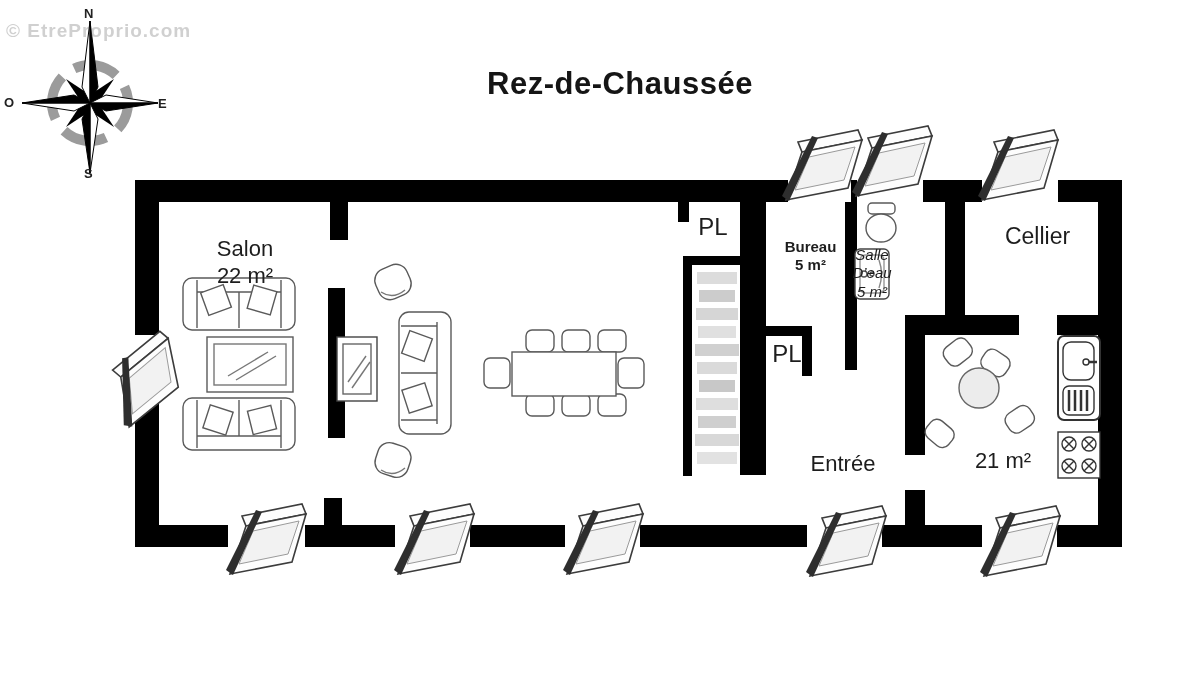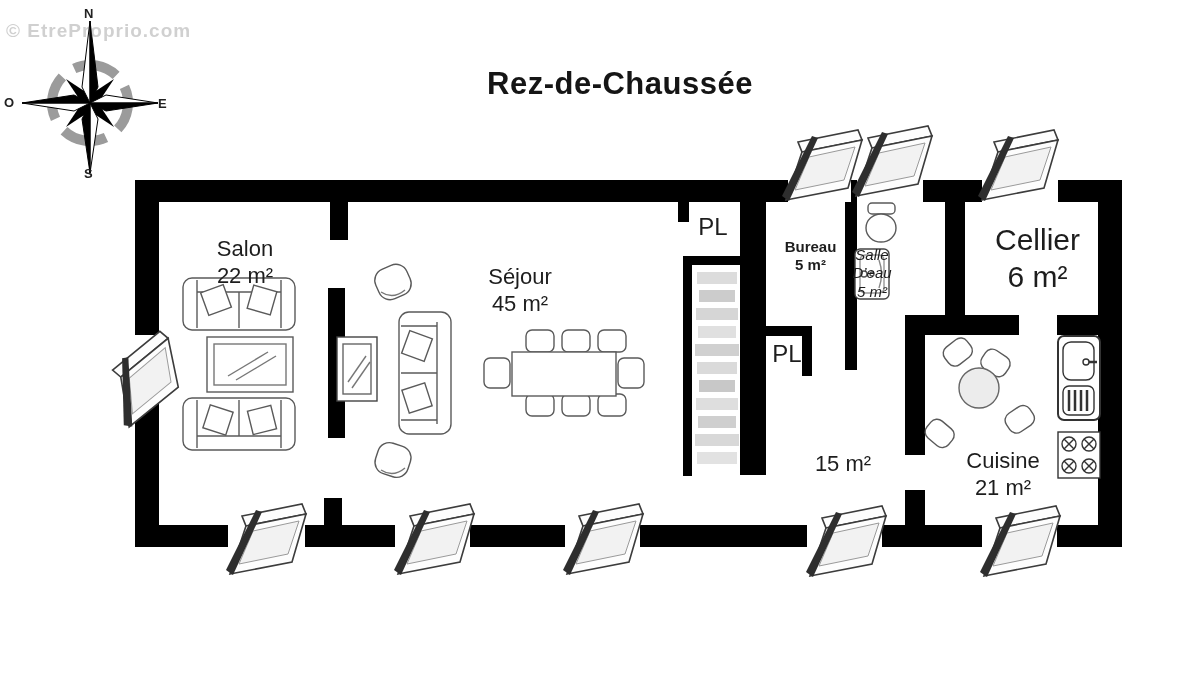--- a/index.html
+++ b/index.html
@@ -8,21 +8,21 @@
   #plan-art{position:absolute;left:0;top:0;}
   .lbl{position:absolute;text-align:center;color:#1d1d1d;line-height:1.22;}
   .lbl-big{font-size:22px;margin-top:22px;}
   .lbl-med{font-size:24px;}
   .lbl-small{font-size:15px;}
   #title{position:absolute;left:400px;top:66px;width:440px;text-align:center;
          font-size:31px;font-weight:700;color:#151515;letter-spacing:0.5px;}
   #watermark{position:absolute;left:6px;top:20px;font-size:19px;font-weight:700;
              color:rgba(120,120,120,0.35);letter-spacing:1px;}
   .compass-letter{position:absolute;font-size:13px;font-weight:700;color:#222;}
-  #cellier-lbl{font-size:30px;}
+  #cellier-lbl{font-size:23px;}
 </style>
 </head>
 <body>
 
 <div id="stage">
 
   <svg id="plan-art" width="1200" height="675" viewBox="0 0 1200 675">
     <defs>
 
       <g id="rw">
@@ -260,24 +260,20 @@
   <div class="compass-letter" style="left:84px;top:6px;">N</div>
   <div class="compass-letter" style="left:158px;top:96px;">E</div>
   <div class="compass-letter" style="left:84px;top:166px;">S</div>
   <div class="compass-letter" style="left:4px;top:95px;">O</div>
 
   <div class="lbl lbl-big" style="left:165px;top:214px;width:160px;">
     <div>Salon</div>
     <div>22 m²</div>
   </div>
 
-  <div class="lbl lbl-big" style="left:440px;top:242px;width:160px;">
-    <div>Séjour</div>
-    <div>45 m²</div>
-  </div>
 
   <div class="lbl lbl-med" style="left:688px;top:212px;width:50px;">
     <div>PL</div>
   </div>
 
   <div class="lbl lbl-med" style="left:762px;top:339px;width:50px;">
     <div>PL</div>
   </div>
 
   <div class="lbl lbl-small" style="left:758px;top:238px;width:105px;font-weight:bold;">
@@ -286,25 +282,23 @@
   </div>
 
   <div class="lbl lbl-small" style="left:839px;top:246px;width:66px;font-style:italic;">
     <div>Salle</div>
     <div>D’eau</div>
     <div>5 m²</div>
   </div>
 
   <div class="lbl" id="cellier-lbl" style="left:975px;top:222px;width:125px;">
     <div>Cellier</div>
-    <div>6 m²</div>
   </div>
 
   <div class="lbl lbl-big" style="left:778px;top:429px;width:130px;">
-    <div>15 m²</div>
+    <div>Entrée</div>
   </div>
 
   <div class="lbl lbl-big" style="left:938px;top:426px;width:130px;">
-    <div>Cuisine</div>
     <div>21 m²</div>
   </div>
 
 </div>
 
 </body></html>

